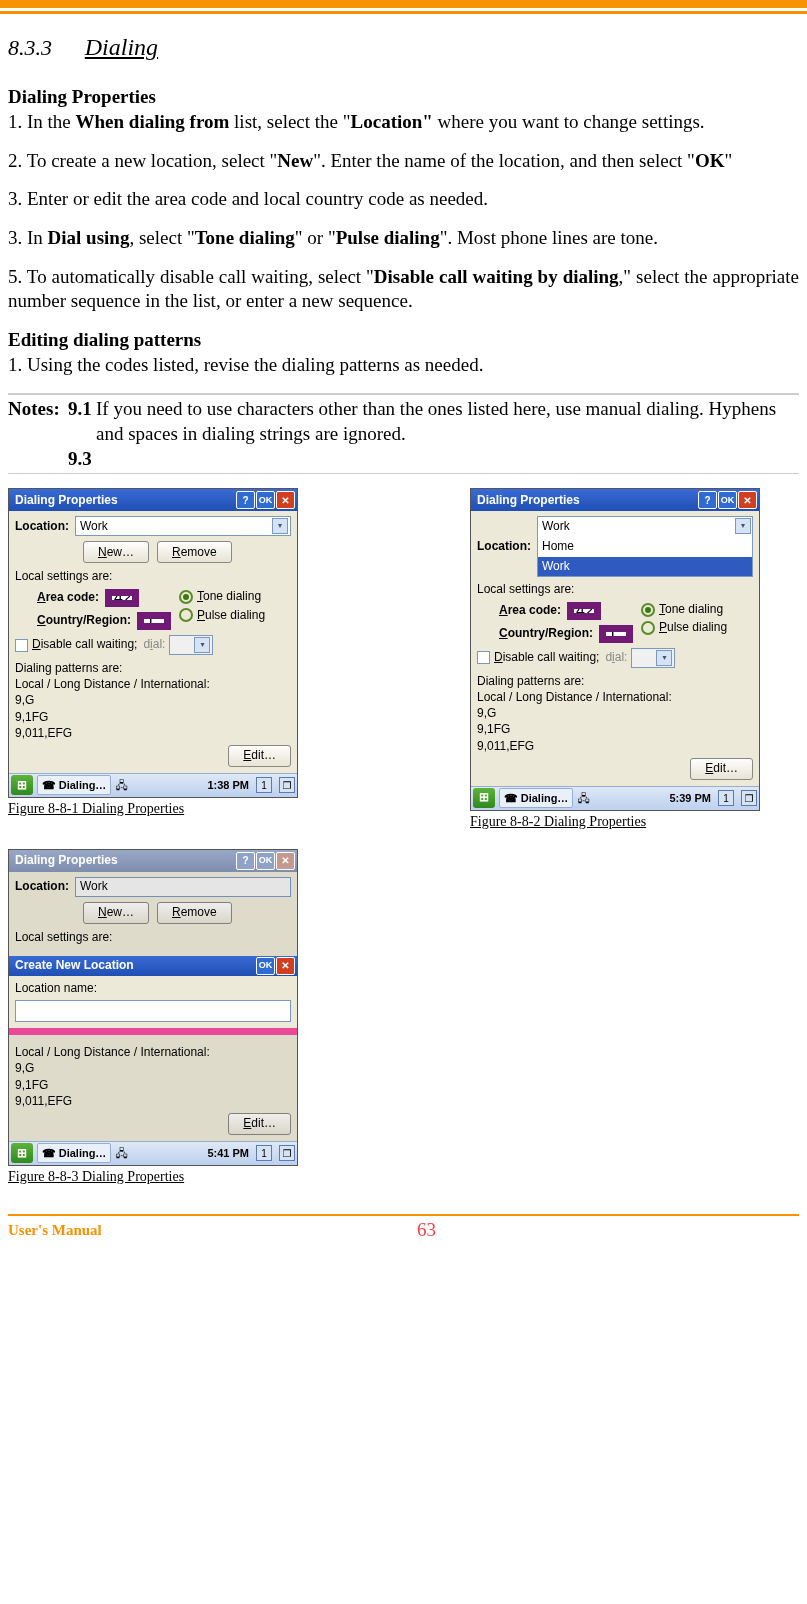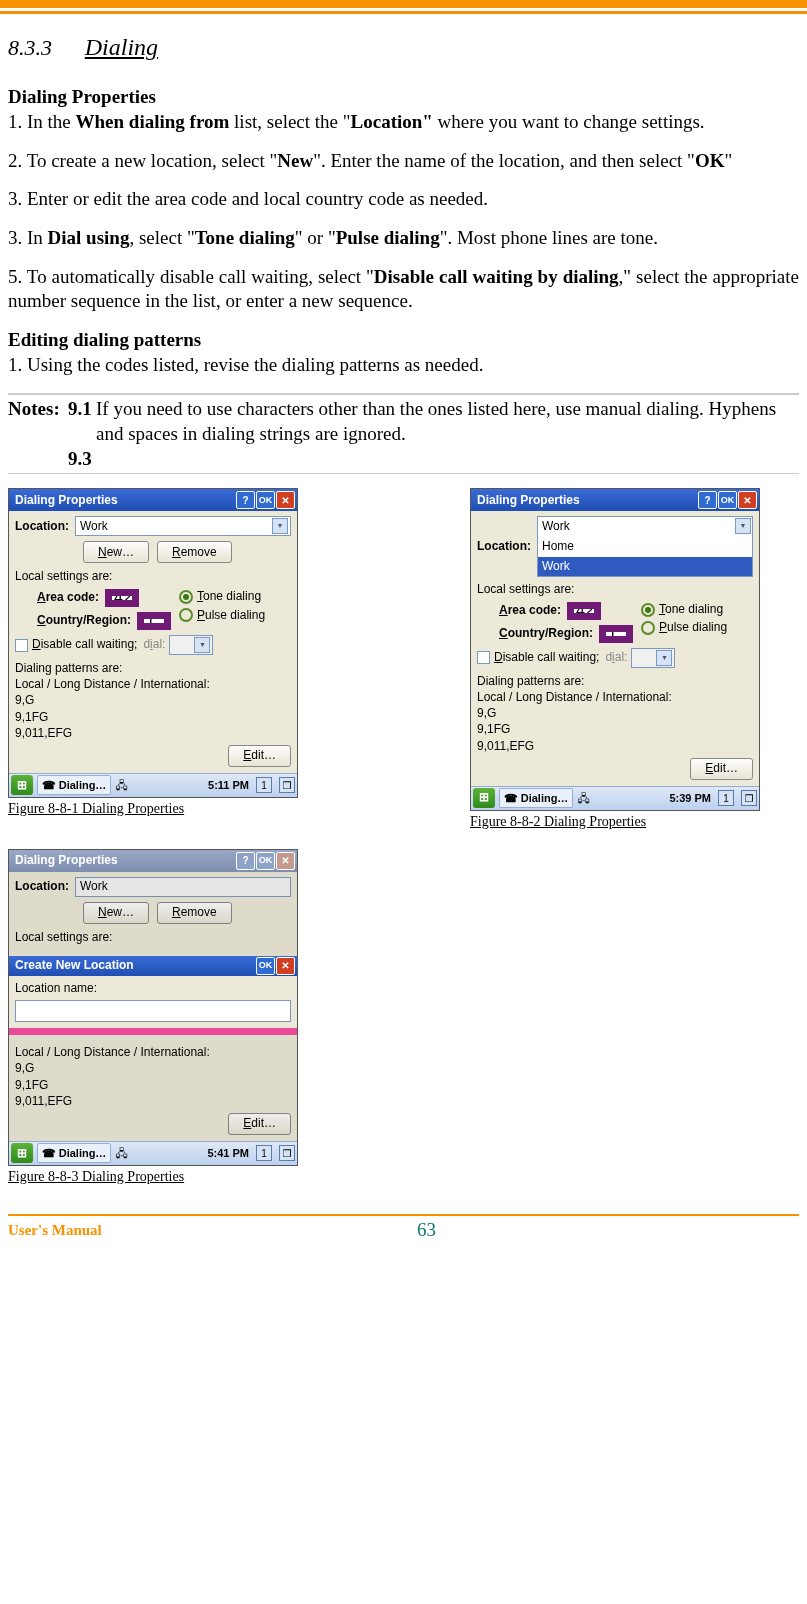--- a/index.html
+++ b/index.html
@@ -61,21 +61,21 @@
   .taskbar .start{width:22px;height:20px;background:linear-gradient(#5db33a,#2f8a1a);border-radius:3px;display:flex;align-items:center;justify-content:center;color:#fff;font-weight:bold;font-size:12px;}
   .taskbar .taskbtn{height:20px;border:1px solid #94aed4;background:#eaf0fa;border-radius:2px;display:flex;align-items:center;padding:0 4px;font-weight:bold;gap:3px;}
   .taskbar .clock{margin-left:auto;font-weight:bold;}
   .taskbar .sq{width:16px;height:16px;border:1px solid #5a7ab0;background:#d6e3f5;display:flex;align-items:center;justify-content:center;font-size:10px;margin-left:3px;}
   .mini-tb{height:20px;background:linear-gradient(#3a6bd6,#1f4fb3);display:flex;align-items:center;padding:0 2px 0 6px;color:#fff;font-weight:bold;font-size:12px;}
   .mini-tb .tbtns{margin-left:auto;}
   .nameinput{width:100%;height:22px;border:1px solid #7a98c0;background:#fff;margin-top:4px;}
   .footer-line{border:none;border-top:2px solid #f79200;margin:28px 8px 2px 8px;}
   .footer{display:flex;align-items:center;padding:0 8px 14px 8px;font-size:15px;}
   .footer .um{color:#f79200;font-weight:bold;}
-  .footer .pg{margin-left:auto;margin-right:auto;color:#0f766e;font-family:"Times New Roman",serif;font-size:19px;transform:translateX(-24px);}
+  .footer .pg{margin-left:auto;margin-right:auto;color:#ef4444;font-family:"Times New Roman",serif;font-size:19px;transform:translateX(-24px);}
 </style>
 </head>
 <body>
 
 <div class="top-line-1"></div>
 <div class="top-line-2"></div>
 
 <div class="page">
 
   <div>
@@ -198,21 +198,21 @@
               </div>
             </div>
         </div>
         <div class="taskbar">
           <div class="start">⊞</div>
           <div class="taskbtn">
               <span>☎</span>
               <span>Dialing…</span>
             </div>
           <span>🖧</span>
-          <span class="clock">5:11 PM</span>
+          <span class="clock">1:38 PM</span>
           <div class="sq">1</div>
           <div class="sq">❐</div>
         </div>
       </div>
       <div class="figcap">Figure 8-8-1 Dialing Properties </div>
     </div>
 
     <div class="figcol">
       <div class="dlg">
         <div class="titlebar">

